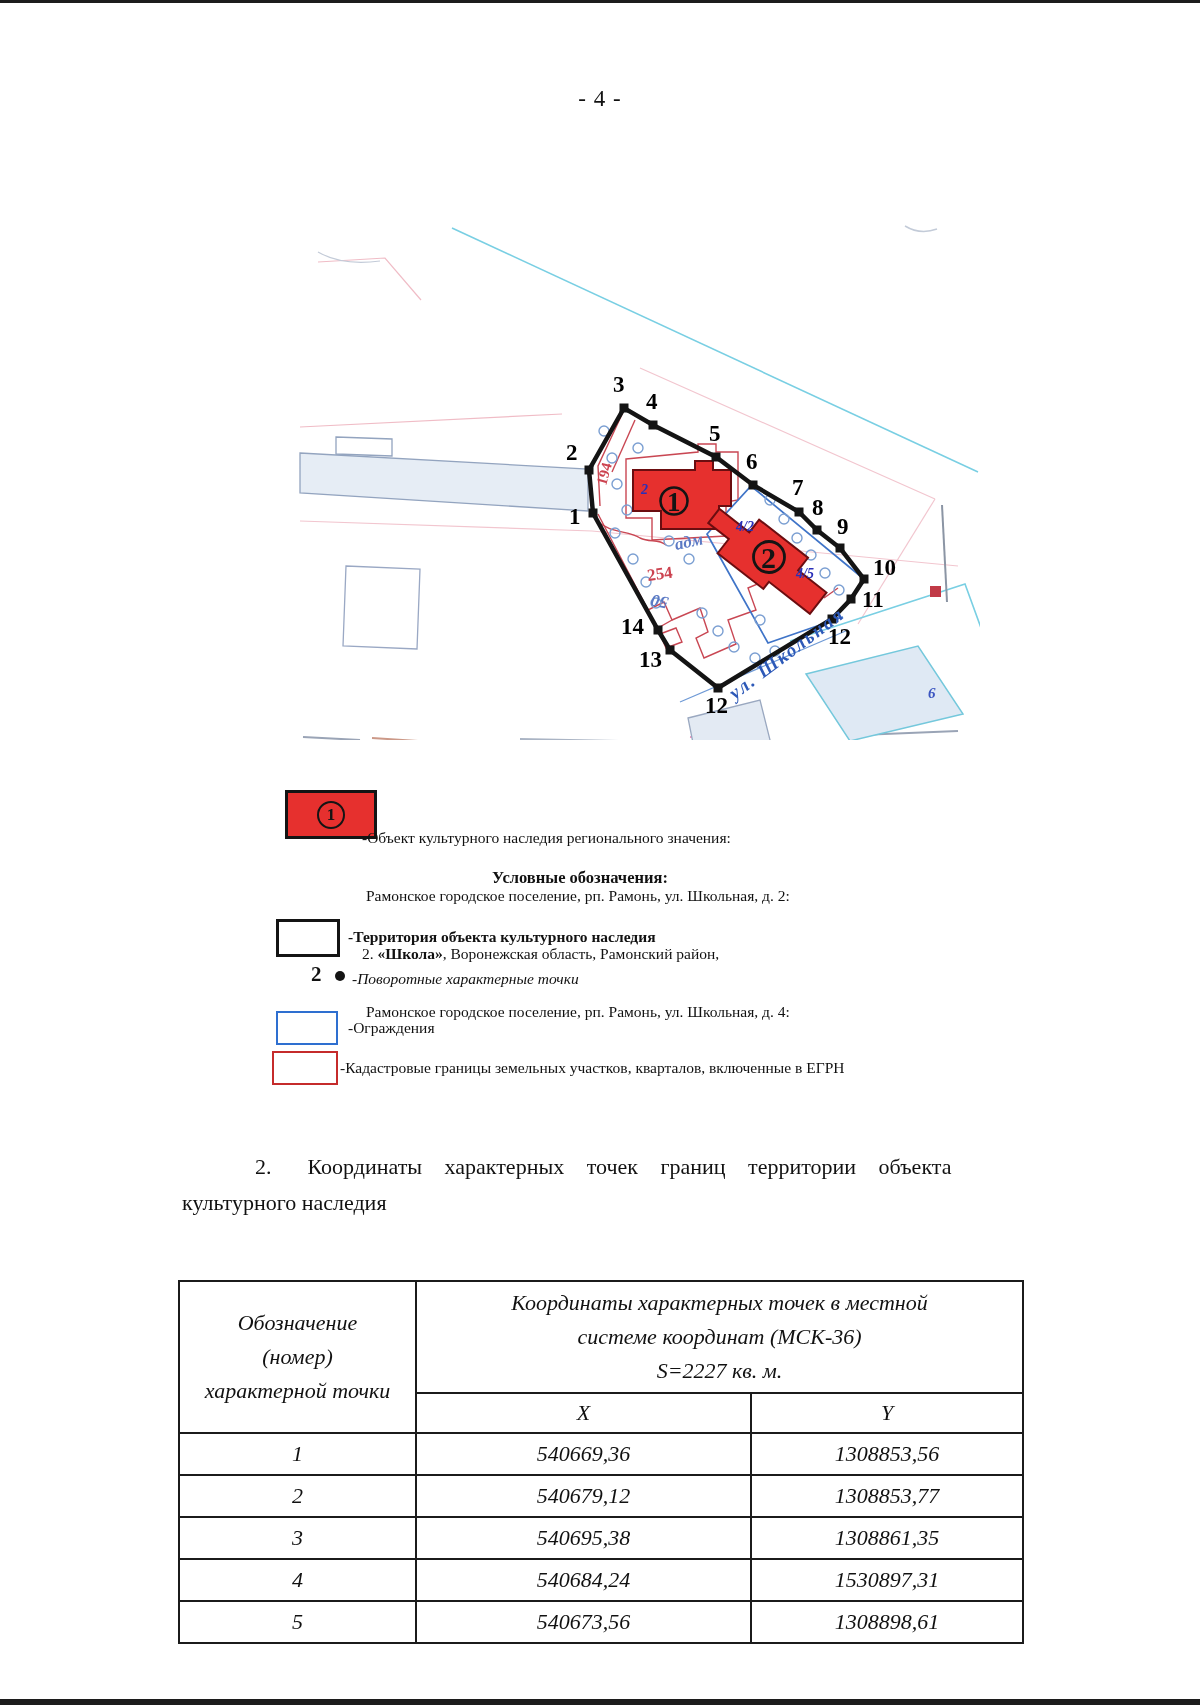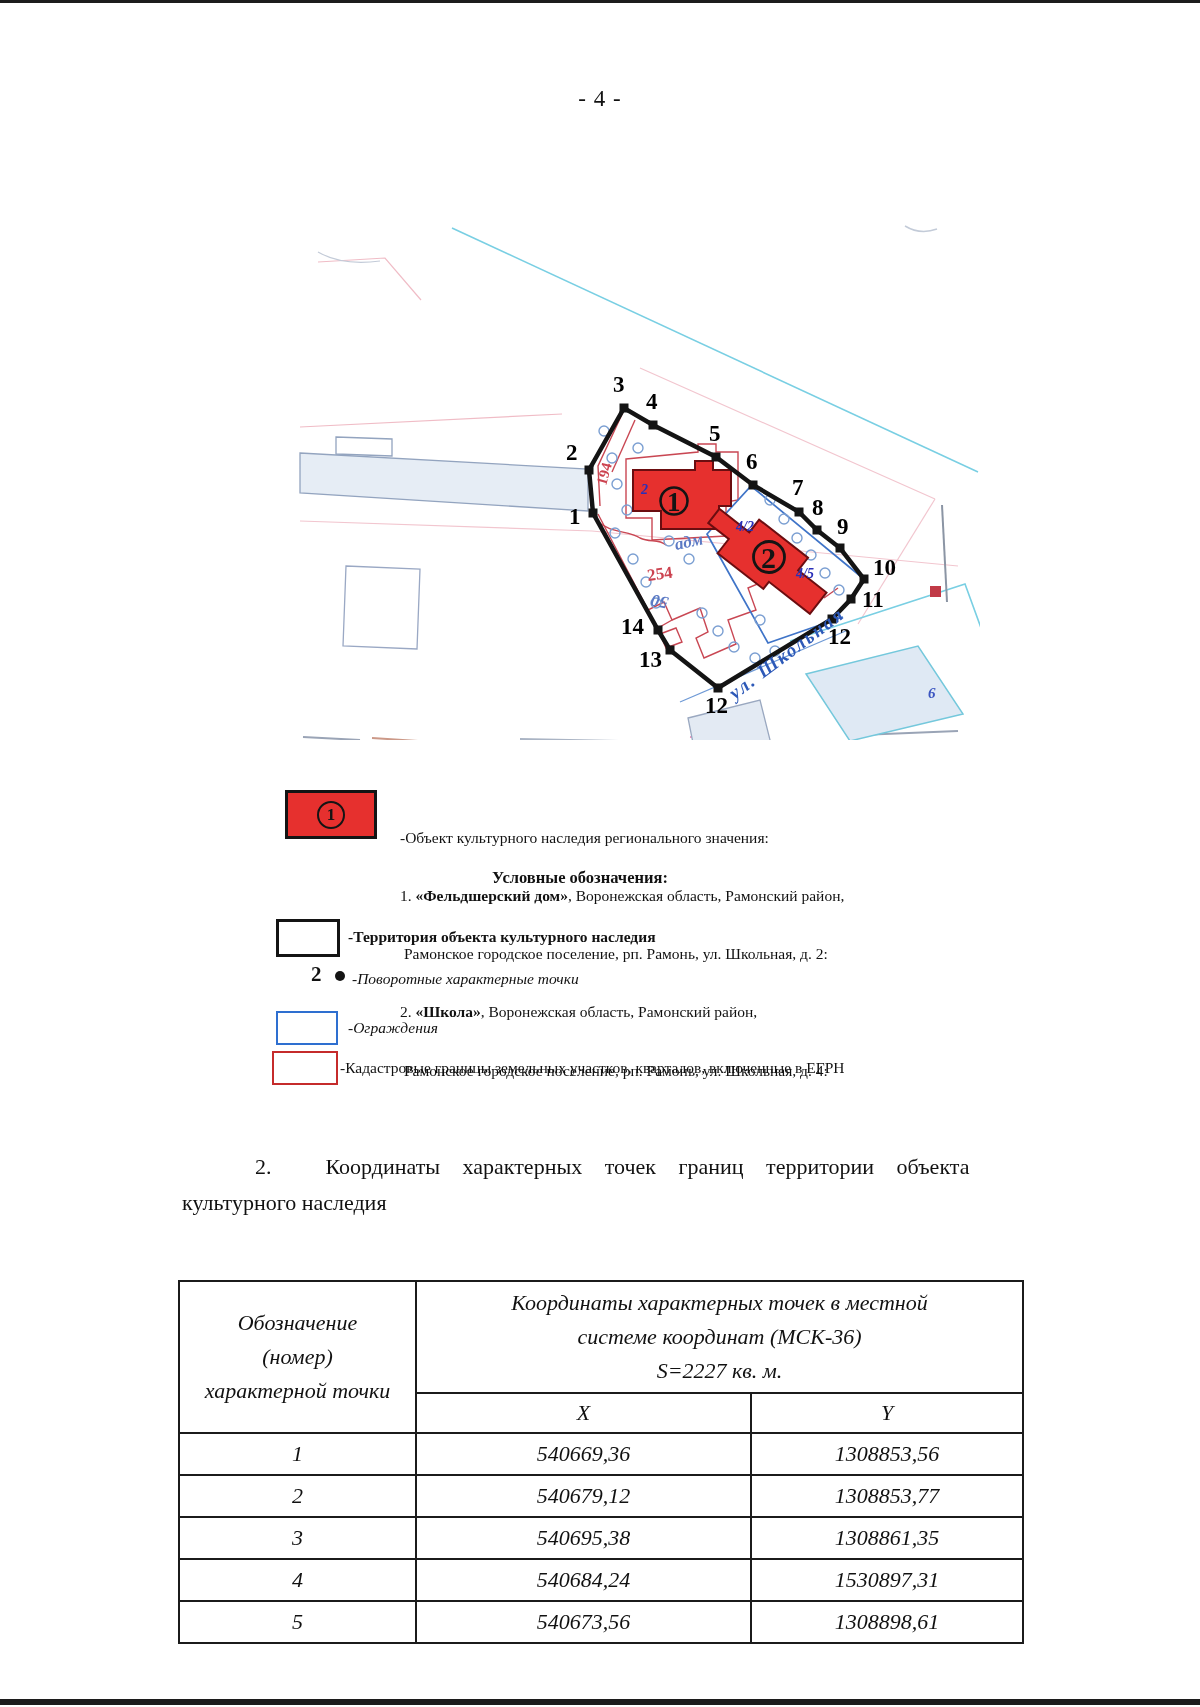--- a/index.html
+++ b/index.html
@@ -7,32 +7,32 @@
         font-family:"Liberation Serif",serif;color:#111;overflow:hidden;margin:0 auto;}
   .edge{position:absolute;left:0;width:1200px;background:#1c1c1c;}
   .page-number{position:absolute;left:0;top:86px;width:1200px;text-align:center;
                font-size:23px;letter-spacing:1px;}
   
   .obj-swatch{position:absolute;left:285px;top:790px;width:86px;height:43px;
               background:#e6302e;border:3px solid #141414;display:flex;align-items:center;justify-content:center;}
   .circled{display:inline-flex;align-items:center;justify-content:center;
            width:24px;height:24px;border:2.5px solid #141414;border-radius:50%;
            font-weight:bold;font-size:17px;line-height:1;color:#141414;background:transparent;}
-  .obj-lines{position:absolute;left:400px;top:789px;font-size:15.5px;line-height:19.4px;white-space:pre-wrap;}
+  .obj-lines{position:absolute;left:362px;top:789px;font-size:15.5px;line-height:19.4px;white-space:pre-wrap;}
   .symbols-title{position:absolute;left:280px;top:868px;width:600px;text-align:center;
                  font-weight:bold;font-size:16.5px;}
   .sw-black{position:absolute;left:276px;top:919px;width:58px;height:32px;background:#fff;border:3px solid #141414;}
   .sw-blue {position:absolute;left:276px;top:1011px;width:58px;height:30px;background:#fff;border:2.5px solid #2e6fd0;}
   .sw-red  {position:absolute;left:272px;top:1051px;width:62px;height:30px;background:#fff;border:2.5px solid #c52b2b;}
   .sw-point-num{position:absolute;left:311px;top:962px;font-weight:bold;font-size:21px;}
   .sw-point-dot{position:absolute;left:335px;top:971px;width:10px;height:10px;border-radius:50%;background:#141414;}
   .legend-label{position:absolute;font-size:15.5px;white-space:nowrap;}
   
   .head-line1{position:absolute;left:255px;top:1154px;font-size:22px;}
-  .head-line1 .ttl{margin-left:54px;word-spacing:17px;}
+  .head-line1 .ttl{margin-left:36px;word-spacing:17px;}
   .head-line2{position:absolute;left:182px;top:1190px;font-size:22px;}
   
   .coords{position:absolute;left:178px;top:1280px;width:844px;border-collapse:collapse;table-layout:fixed;font-style:italic;}
   .coords th,.coords td{border:2px solid #1b1b1b;text-align:center;vertical-align:middle;
                         font-weight:normal;font-size:22px;padding:0;}
   .coords .c1{width:237px;} .coords .c2{width:335px;} .coords .c3{width:272px;}
   .coords .hdr-big{height:110px;line-height:34px;}
   .coords .hdr-xy{height:38px;}
   .coords td{height:40px;}
   
@@ -192,37 +192,36 @@
       </g>
     </svg>
   </div>
 
   <div class="obj-swatch">
     <span class="circled">1</span>
   </div>
 
   <div class="obj-lines">
     <div><span>-Объект культурного наследия регионального значения:</span><b></b><span></span></div>
-    <div><span>1. </span><b>«Фельдшерский дом»</b><span>, Воронежская область, Рамонский район,</span></div>
     <div><span> Рамонское городское поселение, рп. Рамонь, ул. Школьная, д. 2:</span><b></b><span></span></div>
     <div><span>2. </span><b>«Школа»</b><span>, Воронежская область, Рамонский район,</span></div>
     <div><span> Рамонское городское поселение, рп. Рамонь, ул. Школьная, д. 4:</span><b></b><span></span></div>
   </div>
 
   <div class="symbols-title">Условные обозначения:</div>
 
   <div class="sw-black"></div>
   <div class="legend-label" style="left:348px;top:928px;font-weight:bold;">-Территория объекта культурного наследия</div>
 
   <div class="sw-point-num">2</div>
   <div class="sw-point-dot"></div>
   <div class="legend-label" style="left:352px;top:970px;font-style:italic;">-Поворотные характерные точки</div>
 
   <div class="sw-blue"></div>
-  <div class="legend-label" style="left:348px;top:1019px;font-style:italic;">-Ограждения</div>
+  <div class="legend-label" style="left:348px;top:1019px;">-Ограждения</div>
 
   <div class="sw-red"></div>
   <div class="legend-label" style="left:340px;top:1059px;">-Кадастровые границы земельных участков, кварталов, включенные в ЕГРН</div>
 
   <div class="head-line1">
     <span>2.</span><span class="ttl">Координаты характерных точек границ территории объекта</span>
   </div>
   <div class="head-line2">культурного наследия</div>
 
   <table class="coords">

